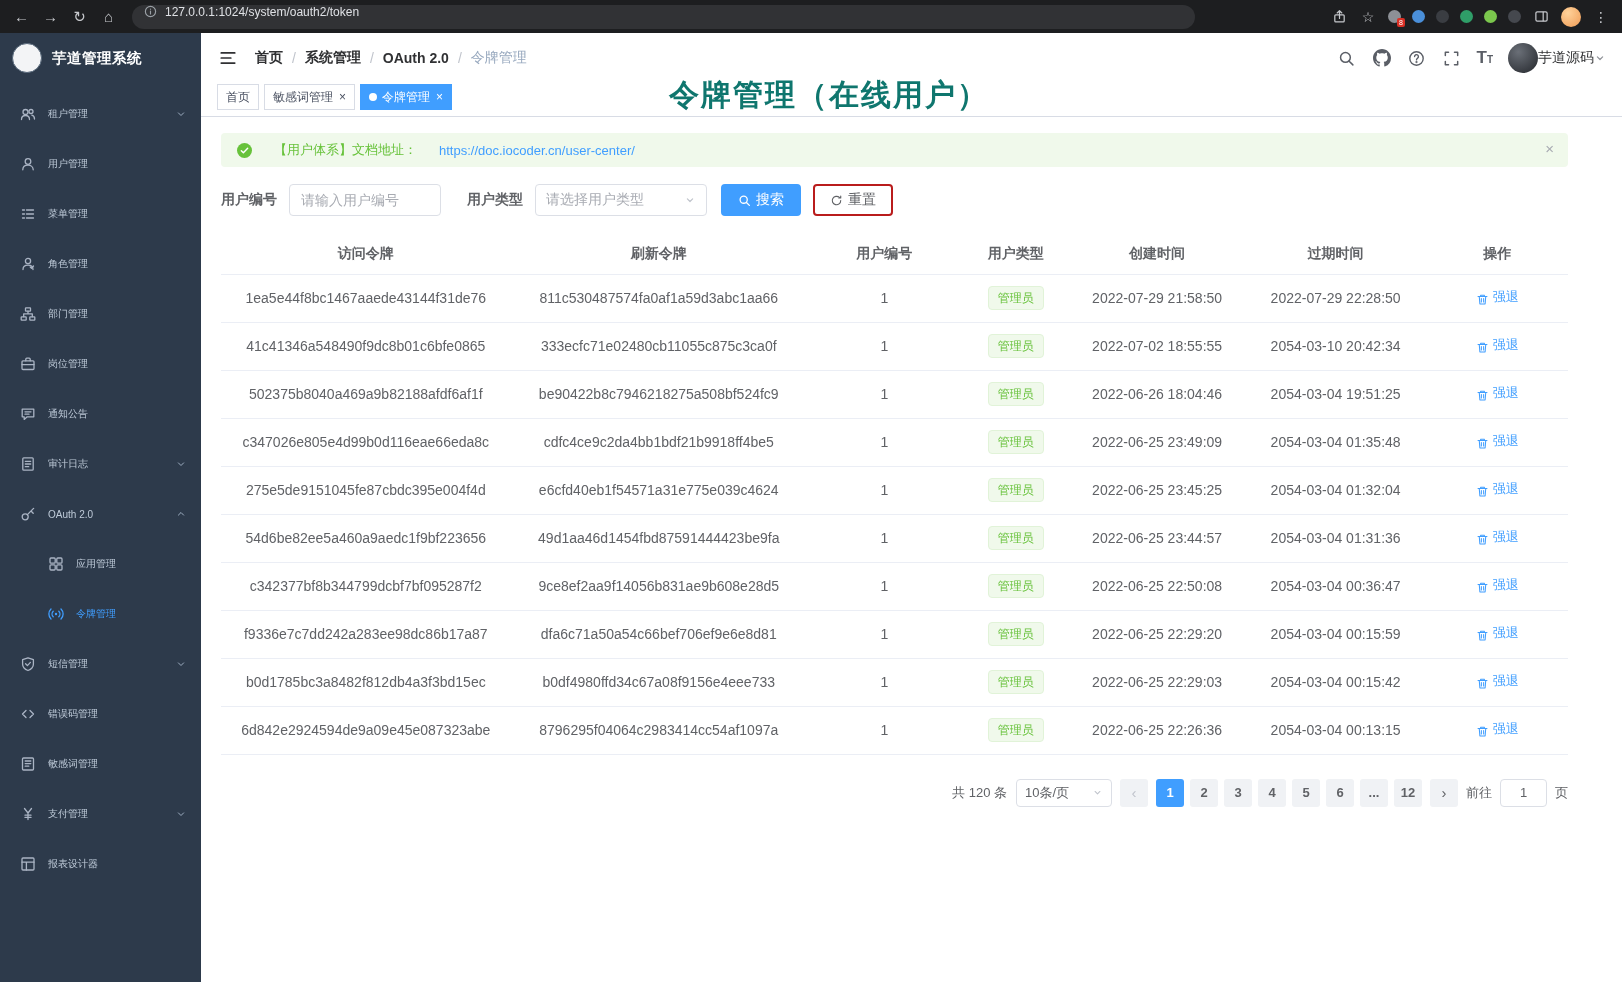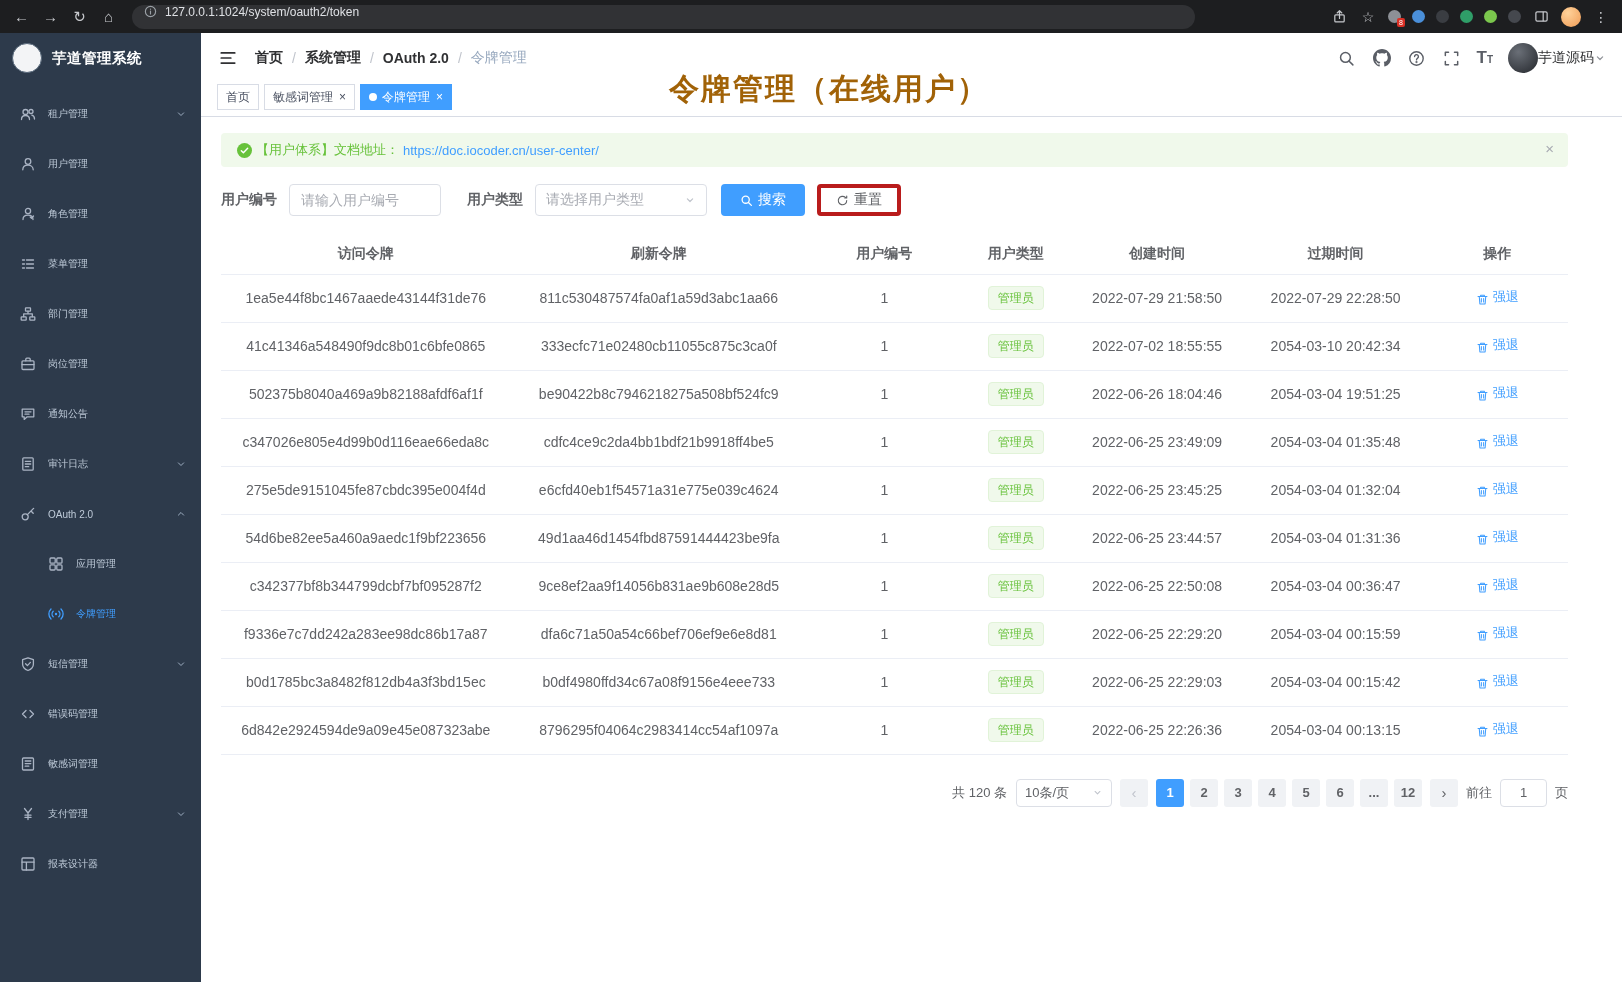--- a/index.html
+++ b/index.html
@@ -51,32 +51,32 @@
   .user-name{font-size:14px;color:#303133}
   .user-caret{width:12px;height:12px;color:#909399}
 
   .tabbar{height:34px;display:flex;align-items:center;gap:5px;padding:0 16px 5px;border-bottom:1px solid #d8dce5}
   .tab{height:26px;display:inline-flex;align-items:center;gap:5px;padding:0 8px;border:1px solid #d8dce5;background:#fff;color:#495060;font-size:12px;cursor:pointer}
   .tab-close{font-size:12px;line-height:1;margin-left:1px}
   .tab.active{background:#409eff;border-color:#409eff;color:#fff}
   .tab-dot{width:8px;height:8px;border-radius:50%;background:#fff}
 
   .content{flex:1;padding:16px 54px 0 20px}
-  .alert{position:relative;display:flex;align-items:center;gap:4px;background:#f0f9eb;border-radius:4px;padding:8px 16px;font-size:13px}
+  .alert{position:relative;display:flex;align-items:center;gap:22px;background:#f0f9eb;border-radius:4px;padding:8px 16px;font-size:13px}
   .alert-text{color:#67c23a}
   .alert-link{color:#409eff;text-decoration:none;cursor:pointer}
   .alert-close{position:absolute;right:14px;top:7px;color:#a8abb2;font-size:15px;cursor:pointer}
 
   .filters{display:flex;align-items:center;margin-top:17px}
   .f-label{font-size:14px;font-weight:700;color:#606266;margin-right:12px}
   .f-input{width:152px;height:32px;border:1px solid #dcdfe6;border-radius:4px;padding:0 11px;font-size:14px;color:#606266;outline:none;margin-right:26px}
   .f-input::placeholder{color:#a8abb2}
   .f-select{width:172px;height:32px;border:1px solid #dcdfe6;border-radius:4px;padding:0 10px;display:flex;align-items:center;justify-content:space-between;color:#a8abb2;font-size:14px;background:#fff;cursor:pointer;margin-right:14px}
   .f-select .caret{width:12px;height:12px;color:#c0c4cc}
-  .btn{height:32px;display:inline-flex;align-items:center;gap:5px;padding:0 15px;border-radius:4px;font-size:14px;border:4px solid #b91c1c;background:#fff;color:#606266;cursor:pointer;margin-right:12px}
+  .btn{height:32px;display:inline-flex;align-items:center;gap:5px;padding:0 15px;border-radius:4px;font-size:14px;border:2px solid #b91c1c;background:#fff;color:#606266;cursor:pointer;margin-right:12px}
   .btn.primary{background:#409eff;border-color:#409eff;color:#fff}
 
   .table{width:100%;border-collapse:collapse;margin-top:18px;table-layout:fixed}
   .table th{height:40px;font-size:14px;color:#606266;font-weight:700;border-bottom:1px solid #ebeef5;text-align:center}
   .table td{height:48px;font-size:14px;color:#606266;border-bottom:1px solid #ebeef5;text-align:center;white-space:nowrap;overflow:hidden}
   .tag{display:inline-block;padding:0 9px;height:24px;line-height:22px;border:1px solid #e1f3d8;background:#f0f9eb;color:#67c23a;font-size:12px;border-radius:4px}
   .action-link{display:inline-flex;align-items:flex-end;gap:4px;color:#409eff;font-size:13px;cursor:pointer}
 
   .pagination{display:flex;align-items:center;justify-content:flex-end;gap:8px;margin-top:24px;font-size:13px;color:#606266}
   .pg-total{margin-right:1px}
@@ -162,34 +162,34 @@
             <svg viewBox="0 0 16 16" width="16" height="16" fill="none" stroke="currentColor" stroke-width="1.3" stroke-linecap="round" stroke-linejoin="round">
               <circle cx="8" cy="5.5" r="2.8"></circle>
               <path d="M2.8 13.8c0-2.9 2.3-4.6 5.2-4.6s5.2 1.7 5.2 4.6"></path>
             </svg>
           </span>
           <span class="mi-label">用户管理</span>
         </div>
         <div class="menu-item">
           <span class="mi-icon icon">
             <svg viewBox="0 0 16 16" width="16" height="16" fill="none" stroke="currentColor" stroke-width="1.3" stroke-linecap="round" stroke-linejoin="round">
+              <path d="M2.5 4h2M2.5 8h2M2.5 12h2M6.5 4h7M6.5 8h7M6.5 12h7"></path>
+            </svg>
+          </span>
+          <span class="mi-label">菜单管理</span>
+        </div>
+        <div class="menu-item">
+          <span class="mi-icon icon">
+            <svg viewBox="0 0 16 16" width="16" height="16" fill="none" stroke="currentColor" stroke-width="1.3" stroke-linecap="round" stroke-linejoin="round">
               <circle cx="8" cy="5" r="2.6"></circle>
               <path d="M3 13.5c0-2.7 2.2-4.3 5-4.3s5 1.6 5 4.3"></path>
               <path d="M10.2 11l1.3 1.2 2-2.2"></path>
             </svg>
           </span>
           <span class="mi-label">角色管理</span>
-        </div>
-        <div class="menu-item">
-          <span class="mi-icon icon">
-            <svg viewBox="0 0 16 16" width="16" height="16" fill="none" stroke="currentColor" stroke-width="1.3" stroke-linecap="round" stroke-linejoin="round">
-              <path d="M2.5 4h2M2.5 8h2M2.5 12h2M6.5 4h7M6.5 8h7M6.5 12h7"></path>
-            </svg>
-          </span>
-          <span class="mi-label">菜单管理</span>
         </div>
         <div class="menu-item">
           <span class="mi-icon icon">
             <svg viewBox="0 0 16 16" width="16" height="16" fill="none" stroke="currentColor" stroke-width="1.3" stroke-linecap="round" stroke-linejoin="round">
               <rect x="5.5" y="1.8" width="5" height="3.4" rx=".5"></rect>
               <rect x="1.2" y="10.8" width="5" height="3.4" rx=".5"></rect>
               <rect x="9.8" y="10.8" width="5" height="3.4" rx=".5"></rect>
               <path d="M8 5.2v2.6M3.7 10.8V7.8h8.6v3"></path>
             </svg>
           </span>
@@ -623,15 +623,15 @@
             <span class="page-btn">...</span>
             <span class="page-btn">12</span>
           </span>
         <span class="page-btn arrow">›</span>
         <span>前往</span>
         <input class="goto-input" value="1" style="">
         <span>页</span>
       </div>
     </div>
 
-    <div class="annotation" style="color: #a16207;">令牌管理（在线用户）</div>
+    <div class="annotation" style="color: #0f766e; margin-top: 6px;">令牌管理（在线用户）</div>
   </main>
 </div>
 
 </body></html>

